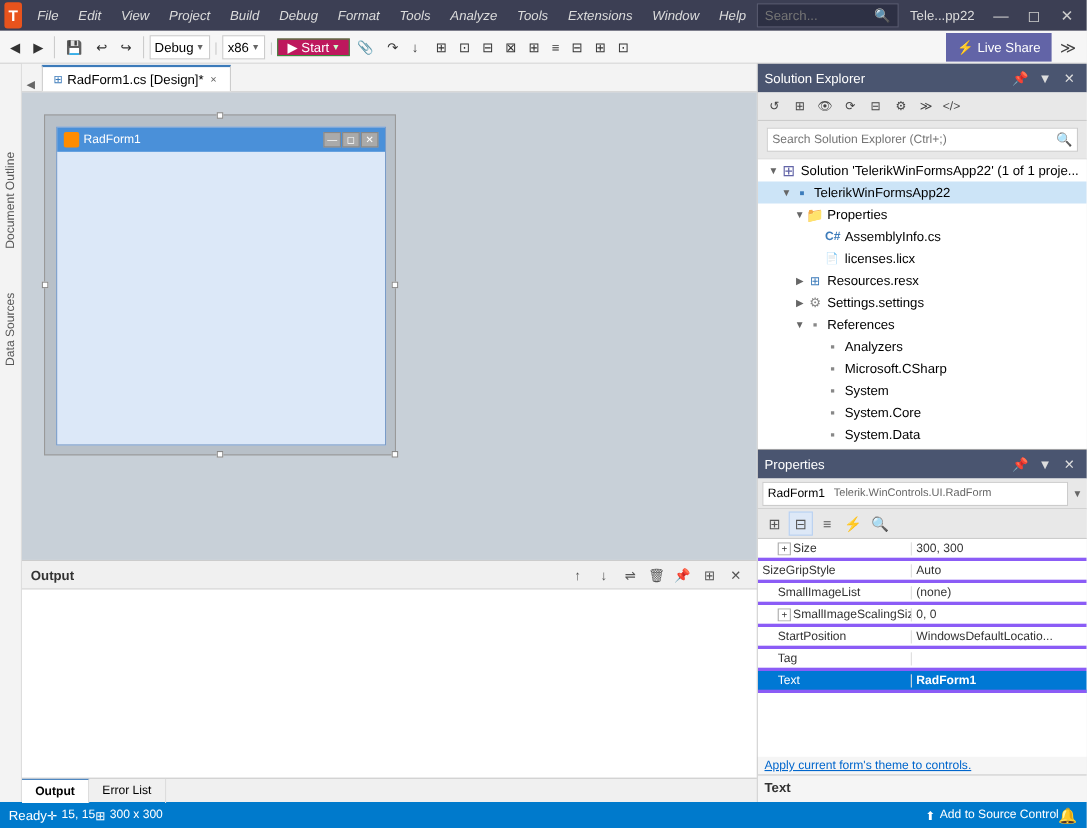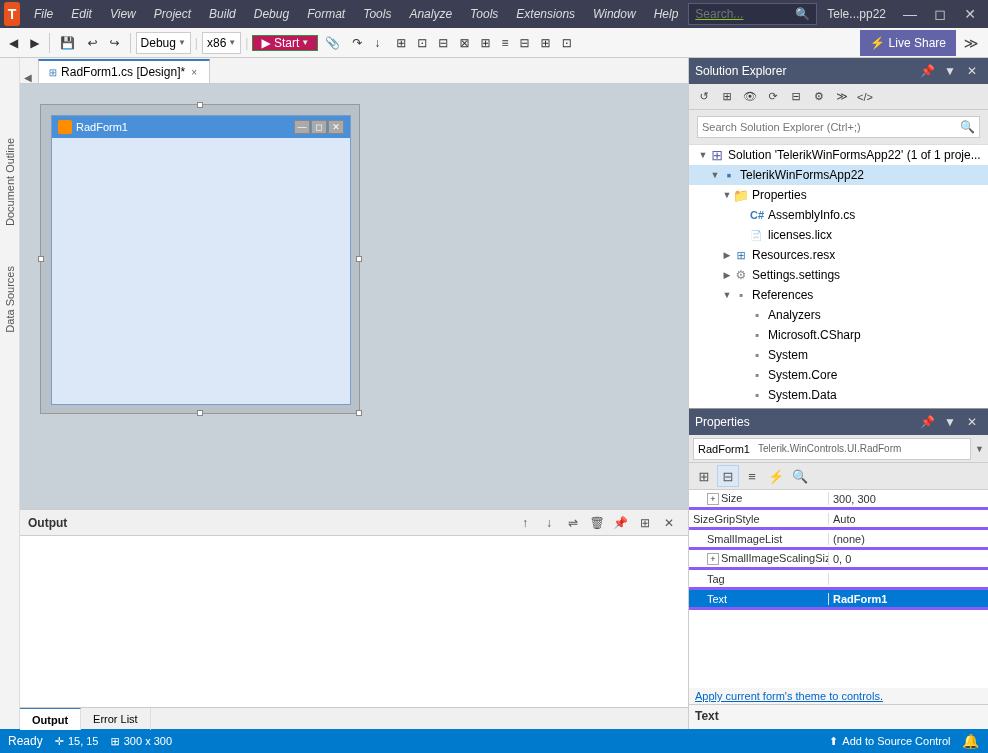--- a/index.html
+++ b/index.html
@@ -6,21 +6,21 @@
     body { font-family: 'Segoe UI', sans-serif; font-size: 12px; background: #f0f0f0; overflow: hidden; width: 988px; height: 753px; }
 
     
     .menu-bar {
       display: flex; align-items: center; background: #3c3f54; height: 28px; padding: 0 4px; gap: 2px;
     }
     .menu-bar .logo { width: 24px; height: 24px; background: #e8531d; border-radius: 3px; display: flex; align-items: center; justify-content: center; margin-right: 4px; }
     .menu-bar .logo span { color: white; font-weight: bold; font-size: 14px; }
     .menu-item { color: #dcdcdc; padding: 2px 8px; cursor: pointer; font-size: 12px; height: 39px; display: flex; align-items: center; font-style: italic; }
     .search-box { margin-left: auto; display: flex; align-items: center; background: #2d3044; border: 1px solid #5a5d72; padding: 2px 6px; height: 22px; width: 140px; }
-    .search-box input { background: transparent; border: none; outline: none; color: #84cc16; font-size: 12px; width: 100px; text-decoration: underline; }
+    .search-box input { background: transparent; border: none; outline: none; color: #0ea5e9; font-size: 12px; width: 100px; }
     .search-box span { color: #aaa; font-size: 12px; }
     .window-title { color: #dcdcdc; font-size: 12px; margin-left: 8px; }
     .window-controls { display: flex; gap: 2px; margin-left: 8px; }
     .win-btn { width: 28px; height: 28px; display: flex; align-items: center; justify-content: center; color: #ccc; cursor: pointer; font-size: 14px; }
 
     
     .toolbar { display: flex; align-items: center; background: #f6f6f6; height: 30px; border-bottom: 1px solid #ccc; padding: 0 4px; gap: 2px; }
     .tb-btn { padding: 2px 4px; cursor: pointer; font-size: 12px; color: #333; display: flex; align-items: center; height: 26px; border: 1px solid transparent; }
     .tb-separator { width: 1px; height: 20px; background: #ccc; margin: 0 3px; }
     .dropdown-btn { display: flex; align-items: center; border: 1px solid #ccc; background: white; height: 22px; padding: 0 4px; cursor: pointer; font-size: 12px; }
@@ -113,21 +113,21 @@
     .prop-name { width: 140px; padding: 0 4px 0 18px; font-size: 11px; color: #333; overflow: hidden; white-space: nowrap; border-right: 1px solid #ddd; flex-shrink: 0; }
     .prop-value { flex: 1; padding: 0 4px; font-size: 11px; color: #333; overflow: hidden; white-space: nowrap; }
     .prop-value.bold { font-weight: bold; }
     .prop-expand { width: 12px; height: 12px; border: 1px solid #aaa; display: inline-flex; align-items: center; justify-content: center; font-size: 9px; cursor: pointer; margin-right: 2px; }
     .prop-desc { background: #f5f5f5; border-top: 1px solid #ccc; padding: 4px 6px; }
     .prop-desc-title { font-weight: bold; font-size: 12px; color: #333; margin-bottom: 2px; }
     .prop-desc-text { font-size: 11px; color: #555; line-height: 1.4; }
     .prop-apply-link { color: #0066cc; font-size: 11px; cursor: pointer; text-decoration: underline; padding: 2px 6px; display: block; }
 
     
-    .status-bar { height: 24px; background: #007acc; display: flex; align-items: center; padding: 0 8px; gap: 12px; }
+    .status-bar { height: 24px; background: #007acc; display: flex; align-items: center; padding: 0 8px; }
     .status-item { color: white; font-size: 11px; display: flex; align-items: center; gap: 4px; }
     .status-item.ready { font-size: 12px; }
     .status-source-control { margin-left: auto; display: flex; align-items: center; gap: 4px; color: white; font-size: 11px; cursor: pointer; }
     .bell-icon { font-size: 14px; color: white; cursor: pointer; }
   </style>
 </head>
 <body>
 
 <div class="menu-bar">
   <div class="logo">
@@ -417,20 +417,24 @@
           <span class="prop-name" style="padding-left:18px;">SmallImageList</span>
           <span class="prop-value">(none)</span>
         </div>
         <div class="prop-row">
           <span class="prop-name">
             <span class="prop-expand">+</span>SmallImageScalingSize
           </span>
           <span class="prop-value">0, 0</span>
         </div>
         <div class="prop-row">
+          <span class="prop-name" style="padding-left:18px;">StartPosition</span>
+          <span class="prop-value">WindowsDefaultLocatio...</span>
+        </div>
+        <div class="prop-row">
           <span class="prop-name" style="padding-left:18px;">Tag</span>
           <span class="prop-value"></span>
         </div>
         <div class="prop-row selected">
           <span class="prop-name" style="padding-left:18px;">Text</span>
           <span class="prop-value bold">RadForm1</span>
         </div>
       </div>
       <a class="prop-apply-link">Apply current form's theme to controls.</a>
       <div class="prop-desc">

